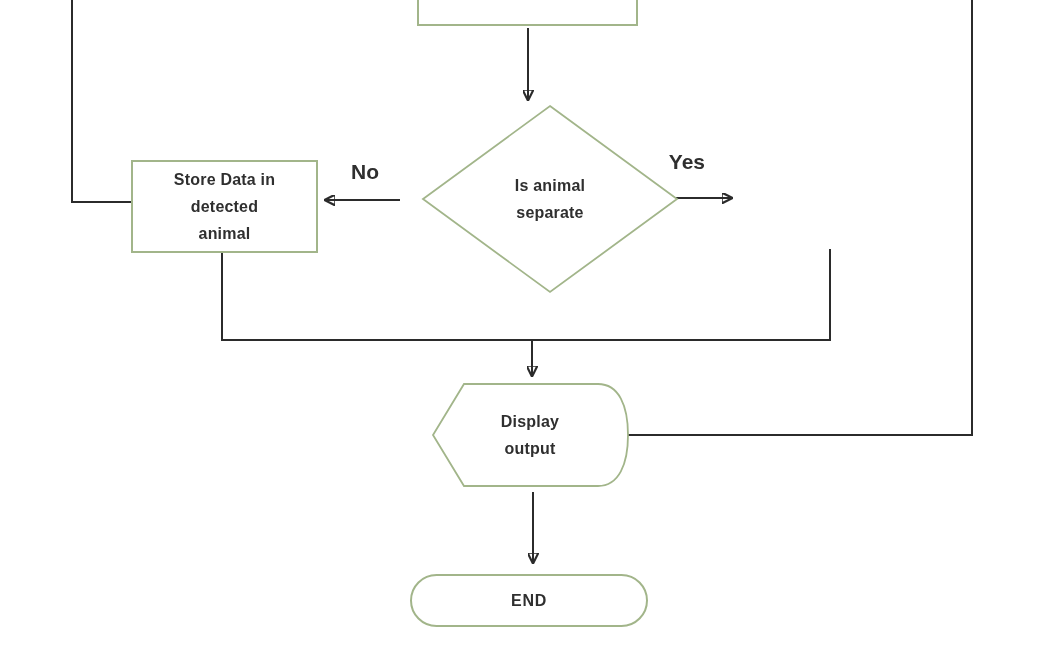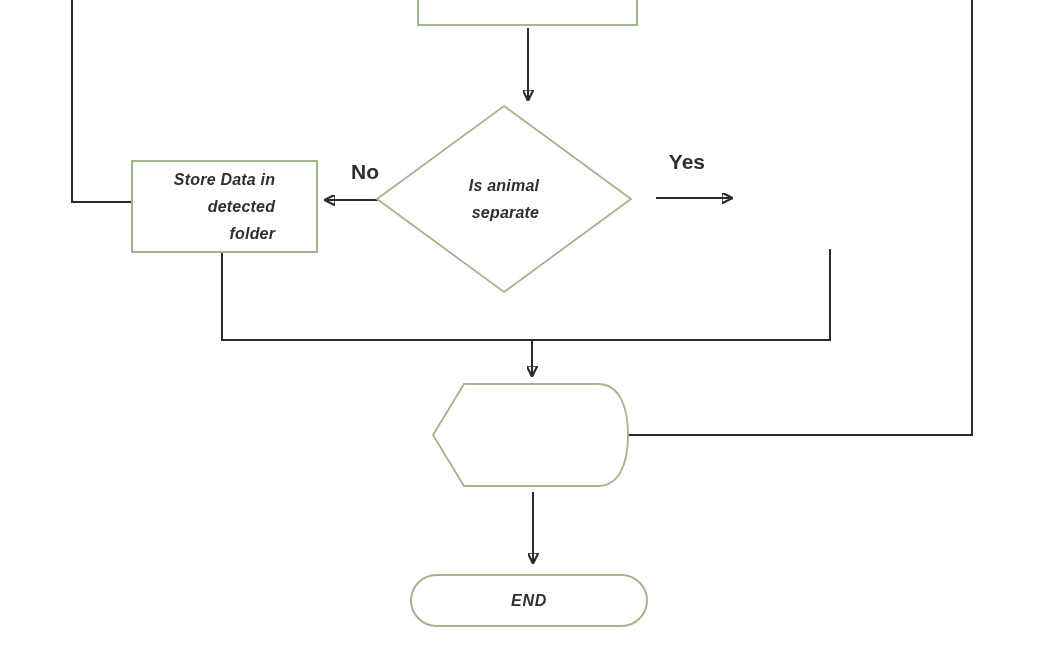--- a/index.html
+++ b/index.html
@@ -14,22 +14,22 @@
     width:1052px;height:659px;
     background:var(--bg);
     overflow:hidden;
     font-family:"Liberation Sans", sans-serif;
   }
   #connectors{position:absolute;left:0;top:0;width:1052px;height:659px;z-index:1;}
   #connectors path{stroke:var(--line);stroke-width:2;fill:none;}
   .node{
     position:absolute;z-index:2;
     display:flex;align-items:center;justify-content:center;
-    text-align:right;color:var(--text);
-    font-size:16px;line-height:27px;font-weight:600;letter-spacing:.2px;font-style:italic;
+    text-align:center;color:var(--text);
+    font-size:16px;line-height:27px;font-weight:600;letter-spacing:.2px;
   }
   .rect{background:var(--bg);border:2px solid var(--green);box-sizing:border-box;}
   .shape-svg{position:absolute;left:0;top:0;width:100%;height:100%;}
   .shape-svg .outline{fill:var(--bg);stroke:var(--green);stroke-width:1.8;}
   .node-label{position:relative;z-index:3;}
   .node-label span{display:block;}
   .edge-label{
     position:absolute;z-index:2;color:var(--text);
     font-size:21px;font-weight:600;line-height:20px;text-align:right;
   }
@@ -51,46 +51,50 @@
     <path d="M528,28 L528,99" marker-end="url(#arrow)"></path>
     <path d="M400,200 L326,200" marker-end="url(#arrow)"></path>
     <path d="M656,198 L731,198" marker-end="url(#arrow)"></path>
     <path d="M222,251 L222,340 L830,340 L830,249"></path>
     <path d="M532,340 L532,375" marker-end="url(#arrow)"></path>
     <path d="M533,492 L533,562" marker-end="url(#arrow)"></path>
   </svg>
 
   <div class="node rect" style="left:417px;top:-42px;width:221px;height:68px;"></div>
 
-  <div class="node" style="left:374px;top:103px;width:260px;height:192px;">
+  <div class="node" style="left:420px;top:103px;width:260px;height:192px;">
     <svg class="shape-svg" viewBox="0 0 260 192">
       <polygon class="outline" points="130,3 257,96 130,189 3,96"></polygon>
     </svg>
     <div class="node-label">
       <span>Is animal</span>
       <span>separate</span>
     </div>
   </div>
 
   <div class="edge-label" style="left:335px;top:162px;width:44px;">No</div>
 
   <div class="edge-label" style="left:659px;top:152px;width:46px;">Yes</div>
 
   <div class="node rect" style="left:131px;top:160px;width:187px;height:93px;">
     <div class="node-label">
       <span>Store Data in</span>
       <span>detected</span>
-      <span>folder</span>
+      <span>animal</span>
     </div>
   </div>
 
 
   <div class="node" style="left:428px;top:381px;width:204px;height:108px;">
     <svg class="shape-svg" viewBox="0 0 204 108">
       <path class="outline" d="M36,3 H170 C191,3 200,25 200,54 C200,83 191,105 170,105 H36 L5,54 Z"></path>
     </svg>
+    <div class="node-label">
+      <span>Display</span>
+      <span>output</span>
+    </div>
   </div>
 
   <div class="node rect pill" style="left:410px;top:574px;width:238px;height:53px;">
     <div class="node-label">END</div>
   </div>
 
 </div>
 
 </body></html>

